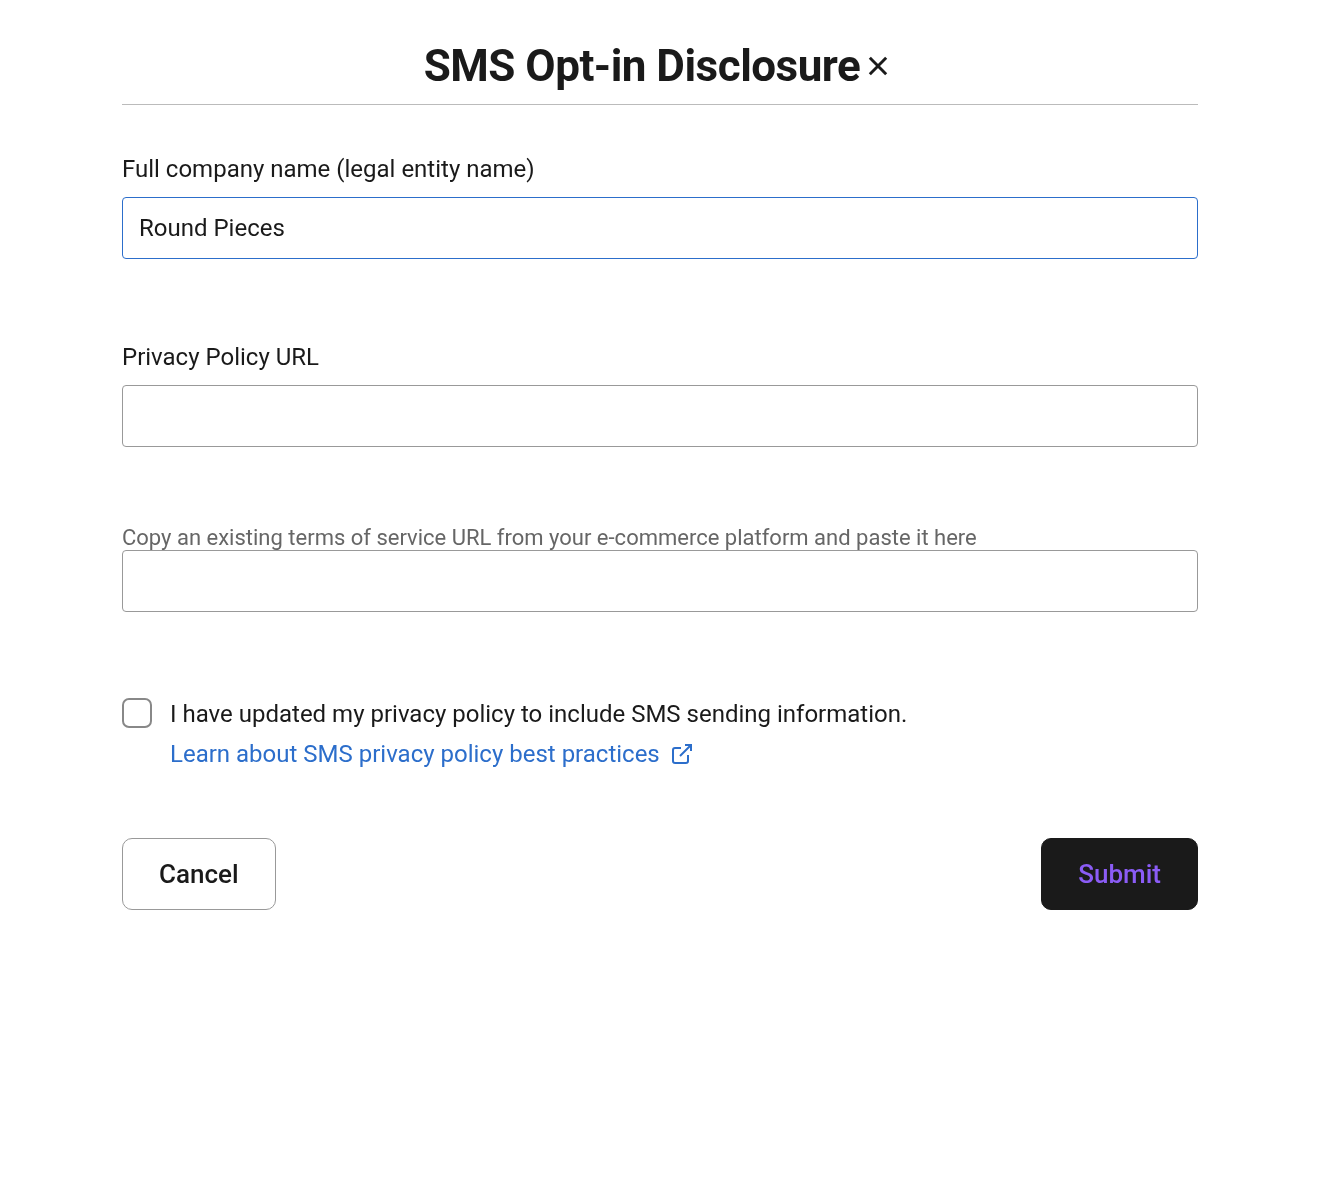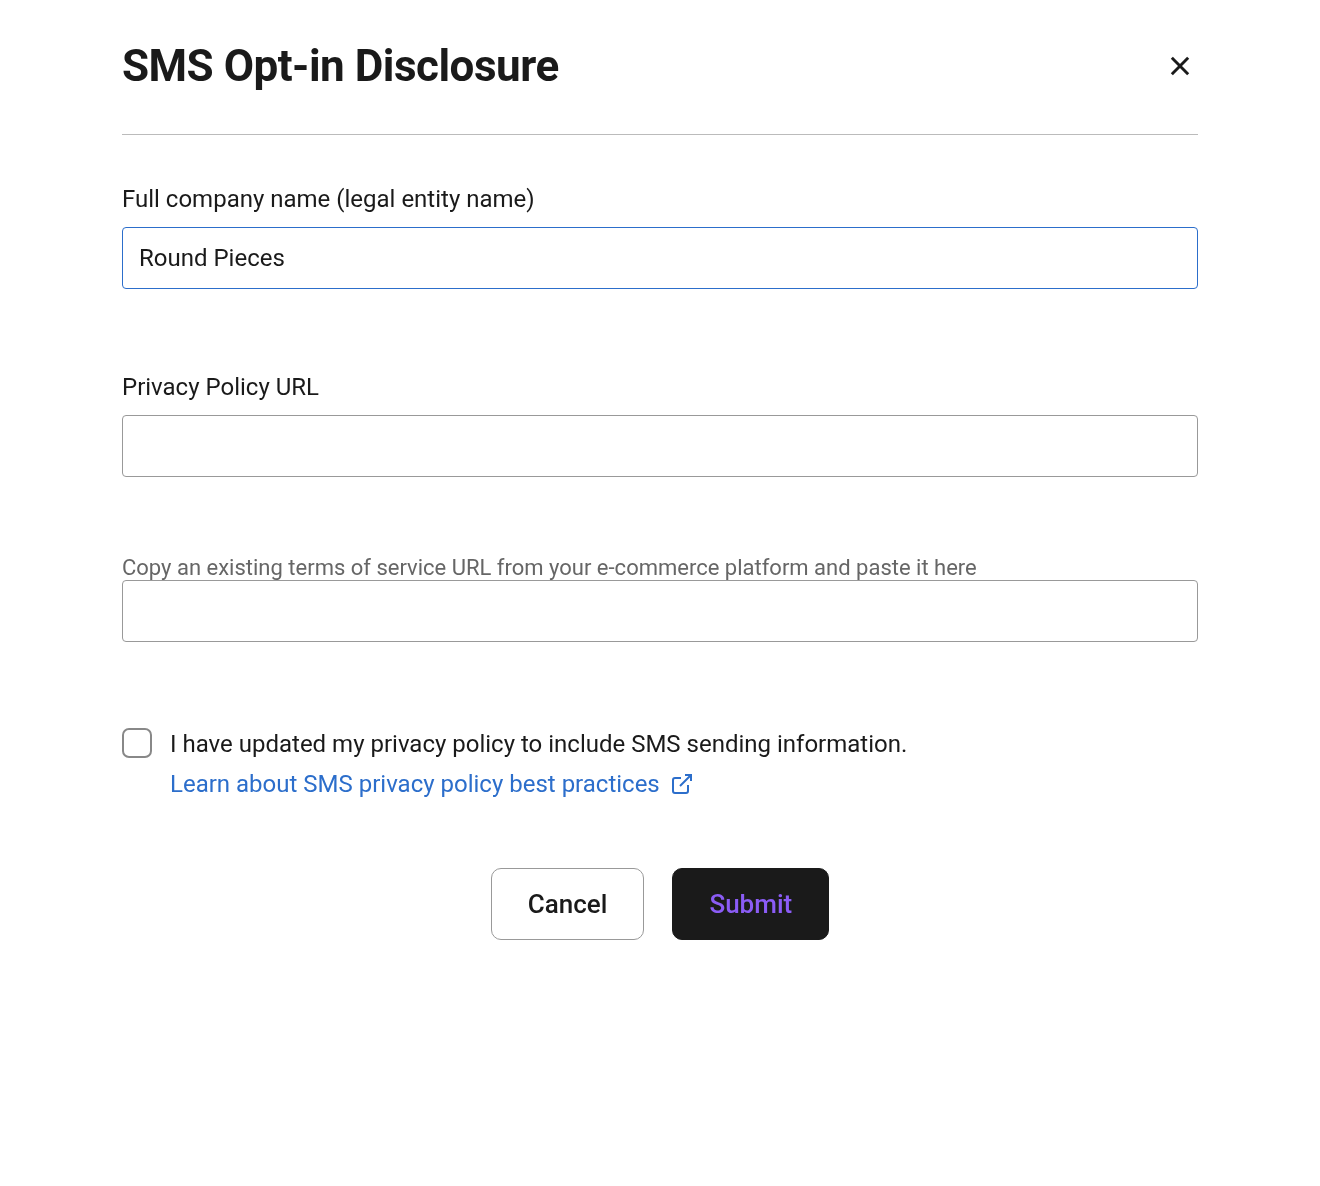--- a/index.html
+++ b/index.html
@@ -12,23 +12,23 @@
       background: #ffffff;
       color: #1a1a1a;
       padding: 40px;
     }
     .modal {
       max-width: 1076px;
       margin: 0 auto;
     }
     .modal-header {
       display: flex;
-      justify-content: space-between;
+      justify-content: center;
       align-items: center;
-      padding-bottom: 42px;
+      padding-bottom: 12px;
       border-bottom: 1px solid #bbbbbb;
     }
     .modal-title {
       font-size: 44px;
       font-weight: 700;
       letter-spacing: -0.5px;
     }
     .close-btn {
       background: none;
       border: none;
@@ -111,21 +111,21 @@
     }
     .learn-link svg {
       width: 24px;
       height: 24px;
       stroke: #2c6ecb;
       stroke-width: 2;
       fill: none;
     }
     .button-row {
       display: flex;
-      justify-content: center;
+      justify-content: space-between;
       gap: 28px;
       margin-top: 70px;
     }
     .btn {
       font-size: 26px;
       font-weight: 500;
       padding: 20px 36px;
       border-radius: 10px;
       cursor: pointer;
       font-family: inherit;

